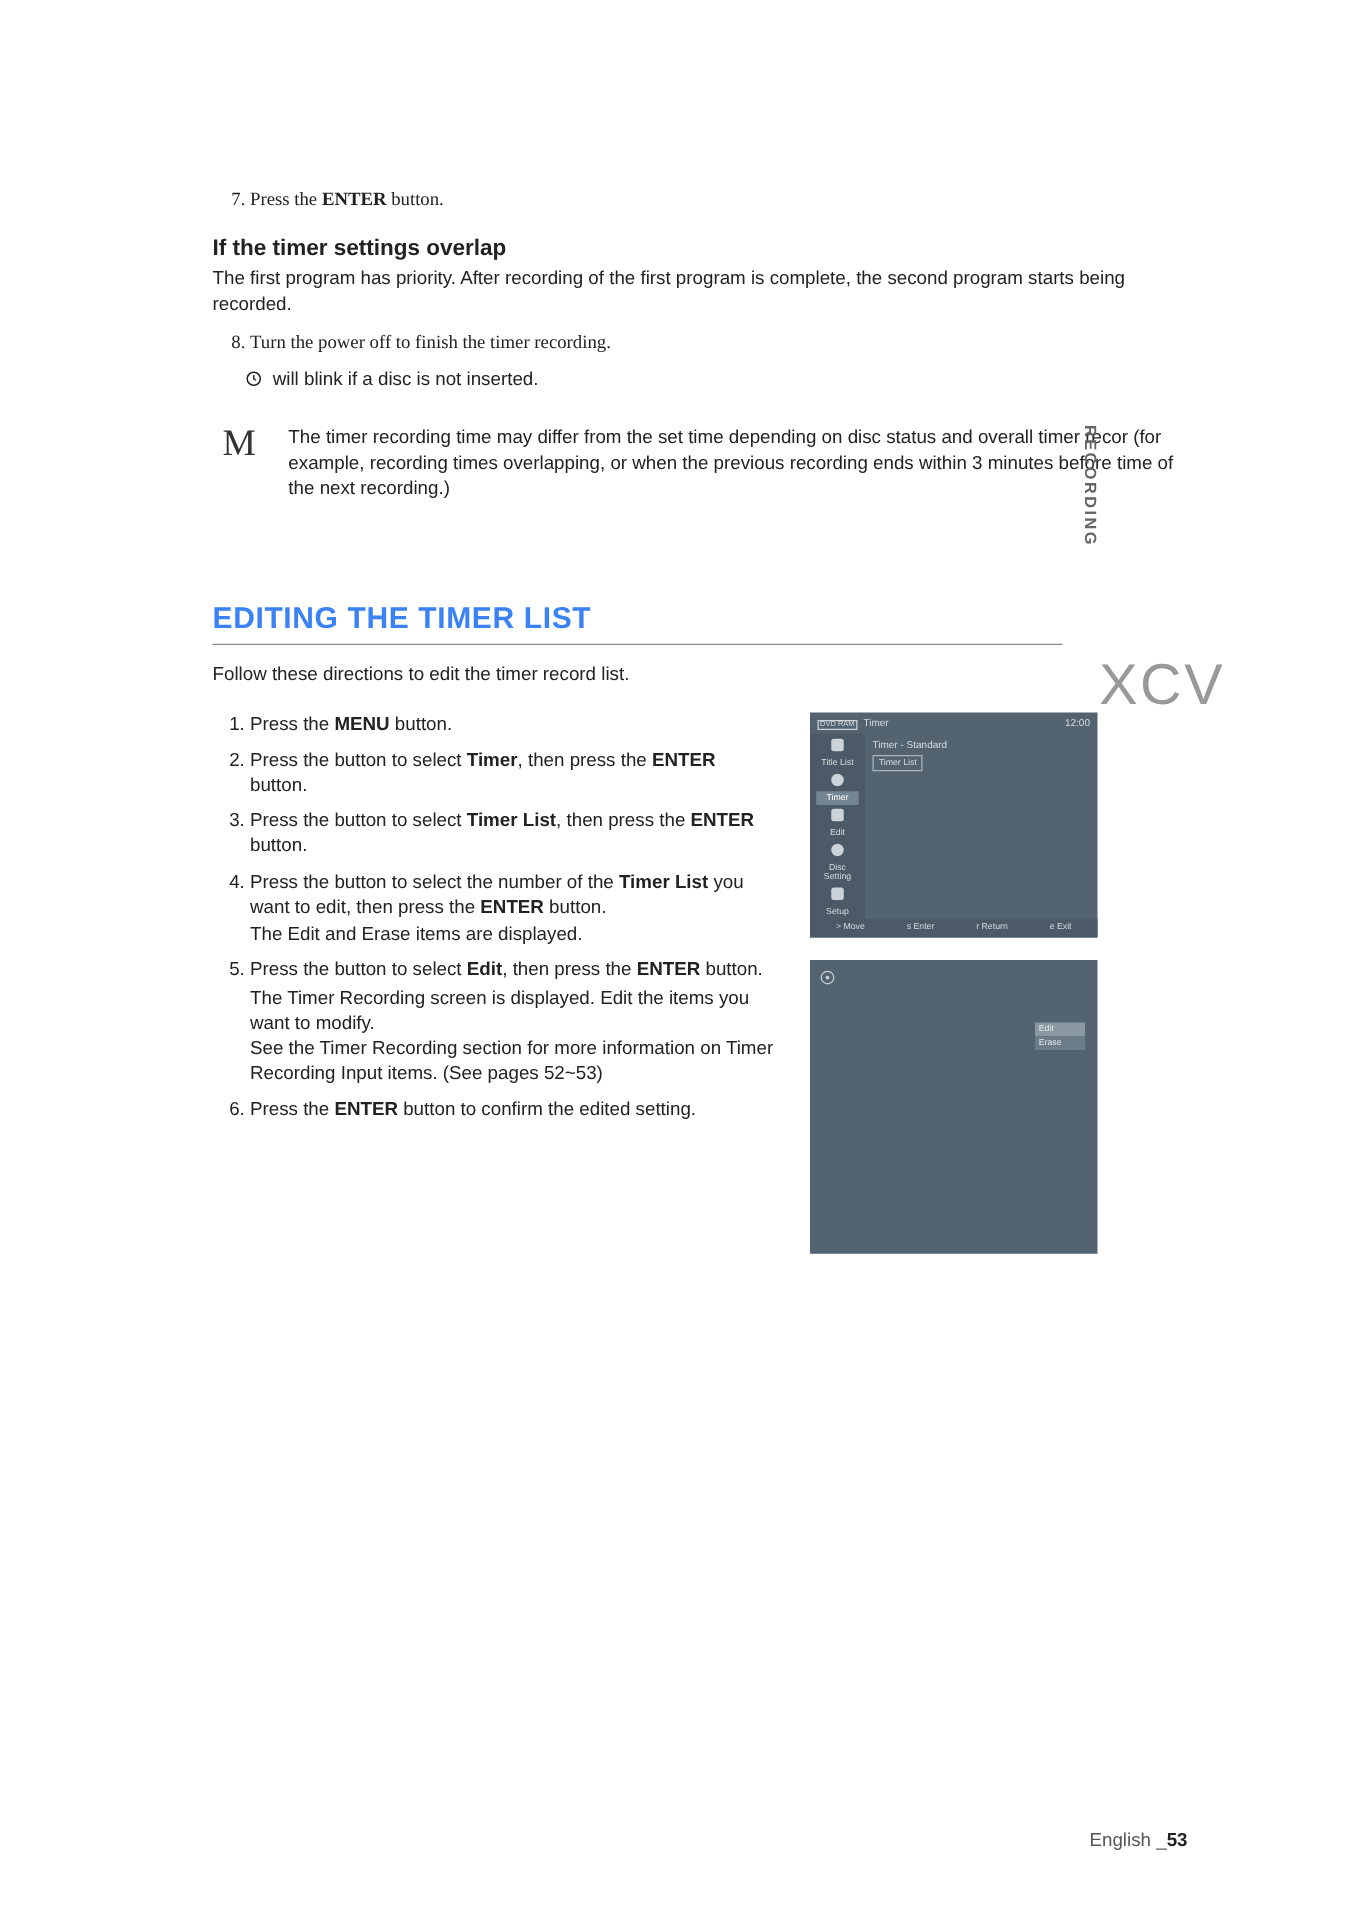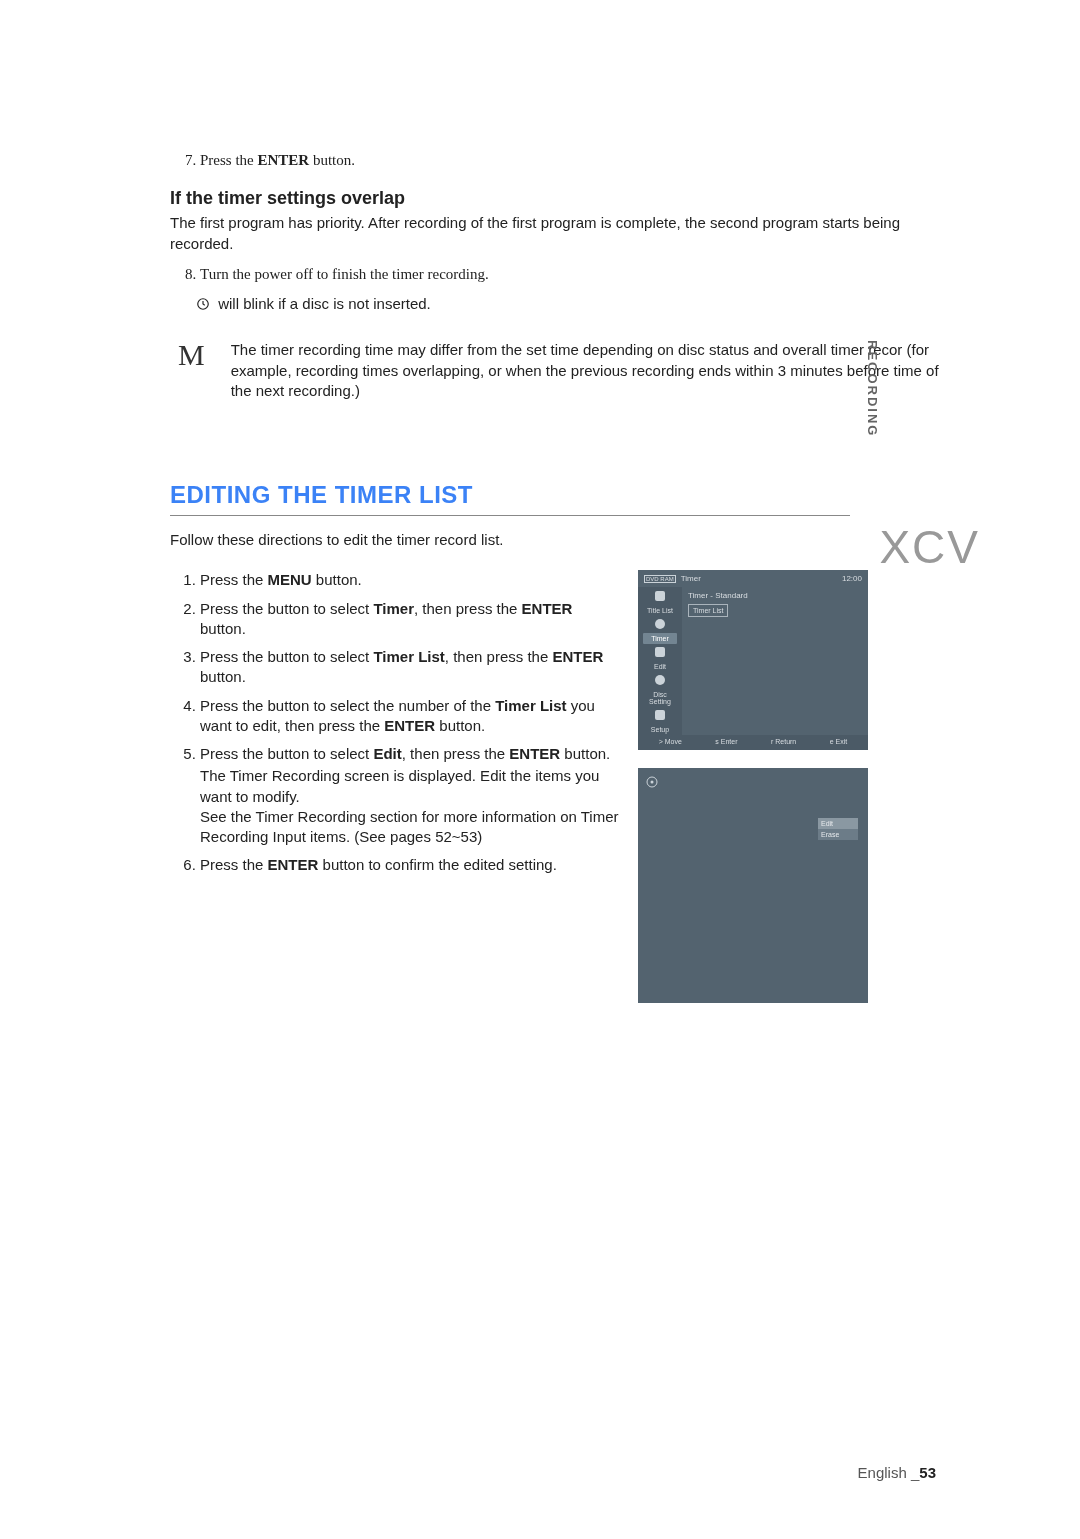--- a/index.html
+++ b/index.html
@@ -84,21 +84,21 @@
     color: #3b82f6;
   }
   .rule {
     height: 1px;
     background: #888;
     margin: 0 0 14px 0;
     width: 680px;
   }
   .two-col {
     display: flex;
-    gap: 18px;
+    gap: 28px;
     align-items: flex-start;
     position: relative;
   }
   .col-left {
     flex: 1 1 auto;
     max-width: 450px;
   }
   .big-watermark {
     position: absolute;
     right: -30px;
@@ -194,21 +194,21 @@
   }
   .fig2-item.sel { background:#8a98a2; }
   .fig2-disc {
     position:absolute;
     left:8px;
     top:8px;
   }
   .footer {
     position: absolute;
     bottom: 58px;
-    right: 144px;
+    right: 130px;
     font-size: 15px;
     color: #555;
   }
   .footer .pg { font-weight: bold; color:#222; }
 </style>
 </head>
 <body>
 
 <div class="page">
 
@@ -249,21 +249,21 @@
   <div class="para">Follow these directions to edit the timer record list.</div>
 
   <div class="two-col">
     <div class="big-watermark">XCV</div>
 
     <div class="col-left">
       <ol class="steps">
         <li><span>Press the <span class="bold">MENU</span> button.</span></li>
         <li><span>Press the        button to select <span class="bold">Timer</span>, then press the <span class="bold">ENTER</span> button.</span></li>
         <li><span>Press the        button to select <span class="bold">Timer List</span>, then press the <span class="bold">ENTER</span> button.</span></li>
-        <li><span>Press the        button to select the number of the <span class="bold">Timer List</span> you want to edit, then press the <span class="bold">ENTER</span> button.</span></li>
+        <li><span>Press the        button to select the number of the <span class="bold">Timer List</span> you want to edit, then press the <span class="bold">ENTER</span> button.</span><div>The Edit and Erase items are displayed.</div></li>
         <li><span>Press the        button to select <span class="bold">Edit</span>, then press the <span class="bold">ENTER</span> button.</span><div style="white-space:pre-line">The Timer Recording screen is displayed. Edit the items you want to modify.
 See the Timer Recording section for more information on Timer Recording Input items. (See pages 52~53)</div></li>
         <li><span>Press the <span class="bold">ENTER</span> button to confirm the edited setting.</span></li>
       </ol>
     </div>
 
     <div class="figs">
 
       <div class="fig">
         <div class="fig-top">

